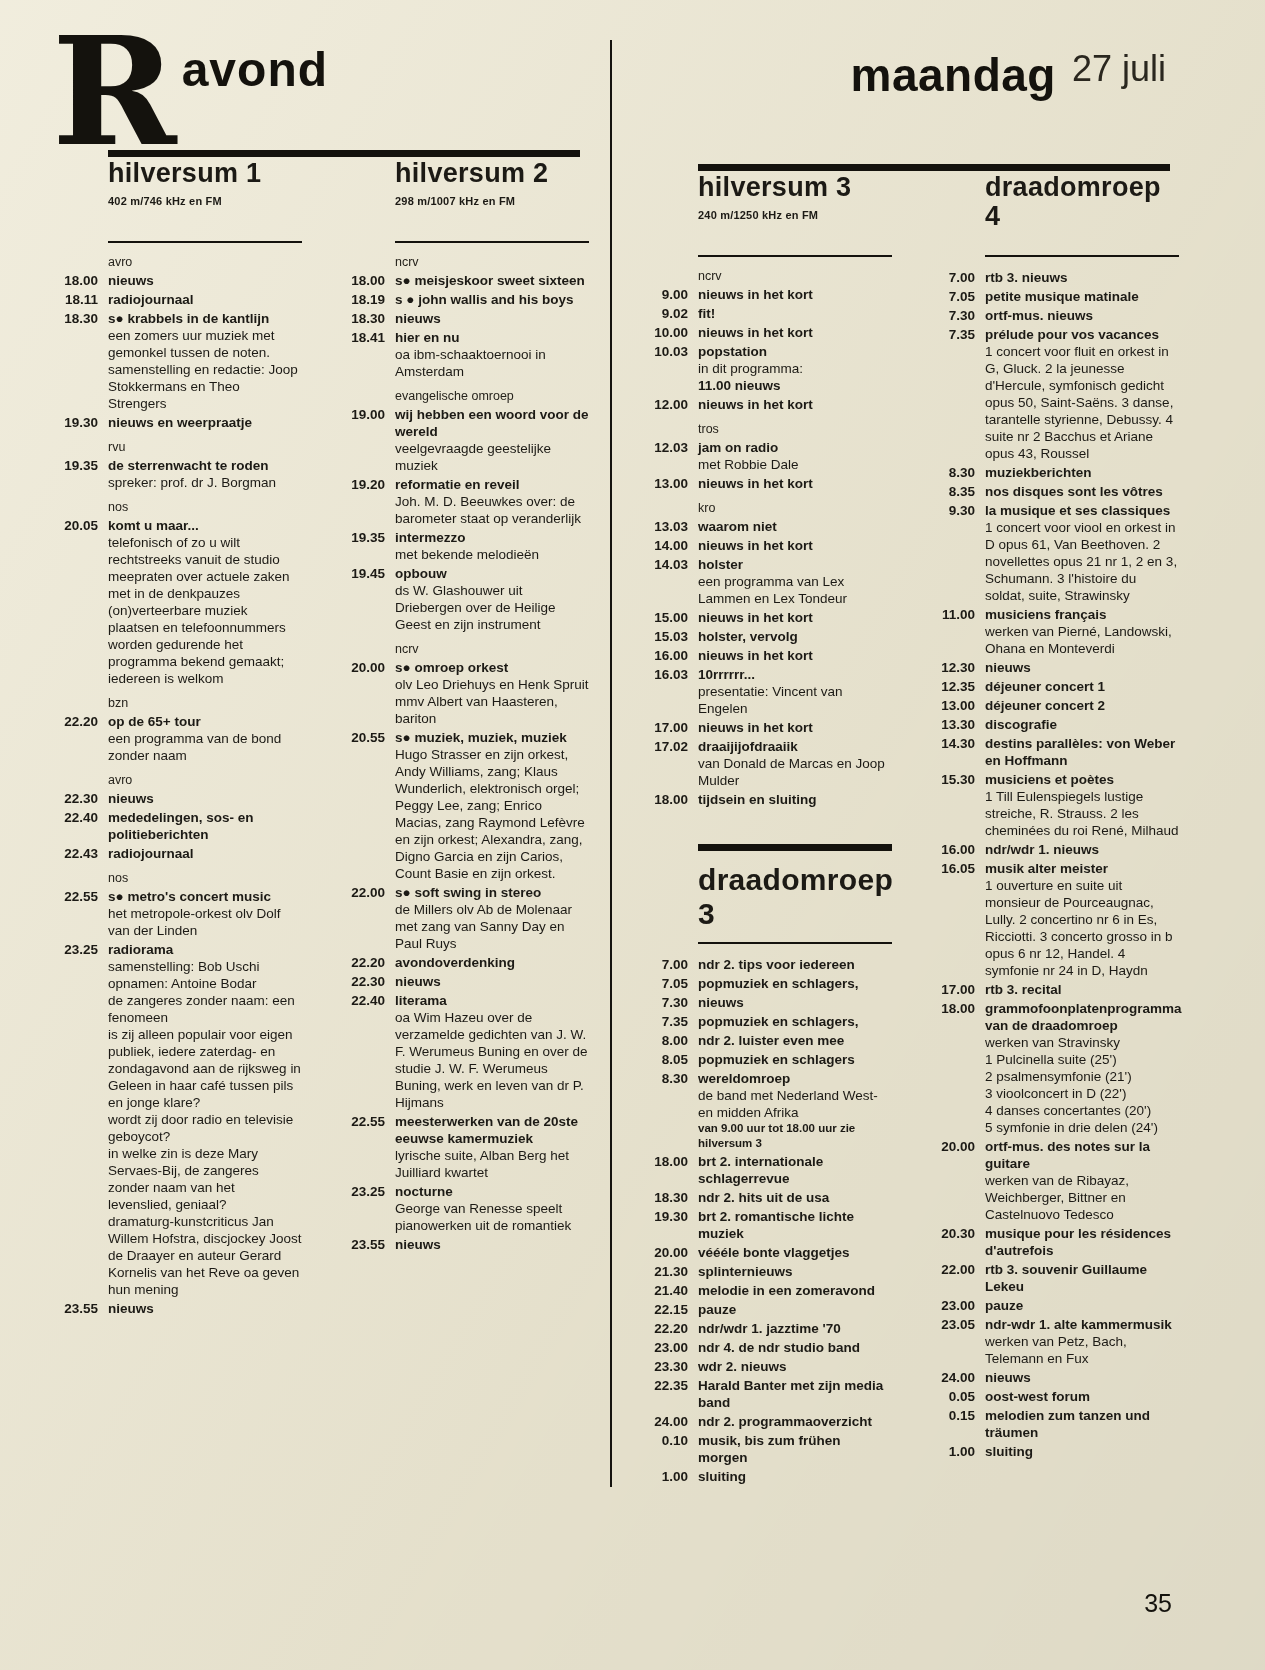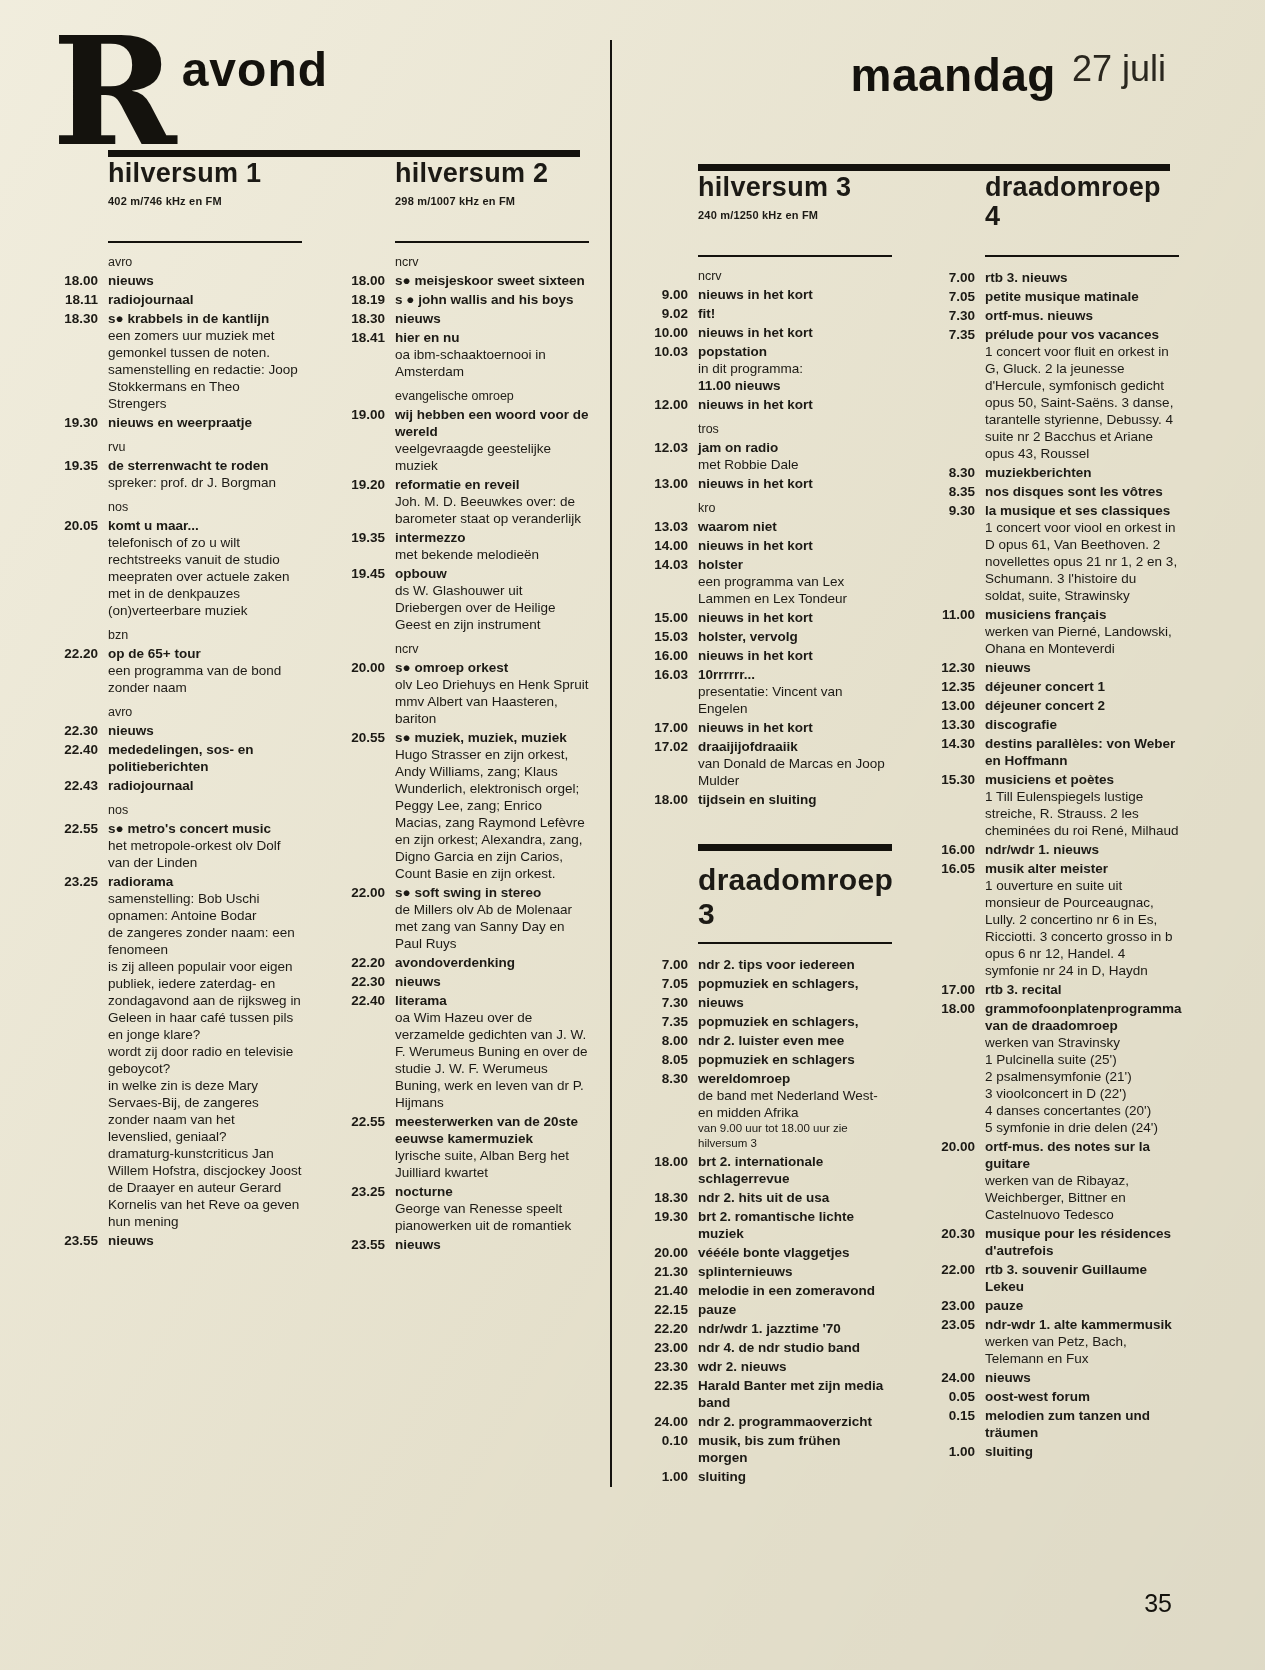--- a/index.html
+++ b/index.html
@@ -70,21 +70,21 @@
     padding-right: 10px;
     text-align: right;
     font-weight: bold;
     font-size: 13.5px;
     line-height: 1.26;
   }
   .body { flex: 1; font-size: 13.5px; line-height: 1.26; }
   .title { font-weight: bold; }
   .desc  { font-weight: normal; }
   .desc.bold { font-weight: bold; }
-  .desc.note { font-weight: normal; font-size: 11.5px; line-height: 1.3; }
+  .desc.note { font-weight: bold; font-size: 11.5px; line-height: 1.3; }
 
   
   .channel-header {
     margin: 36px 0 12px 56px;
     border-top: 7px solid #14120d;
     border-bottom: 2px solid #14120d;
     padding: 12px 0 12px 0;
   }
   .ch-line { font-size: 30px; font-weight: bold; line-height: 1.12; letter-spacing: 0.3px; }
 
@@ -150,20 +150,21 @@
                   <div class="title">de sterrenwacht te roden</div>
                   <div class="desc">spreker: prof. dr J. Borgman</div>
                 </div>
               </div>
               <div class="net">nos</div>
               <div class="entry">
                 <span class="time">20.05</span>
                 <div class="body">
                   <div class="title">komt u maar...</div>
                   <div class="desc">telefonisch of zo u wilt rechtstreeks vanuit de studio meepraten over actuele zaken met in de denkpauzes (on)verteerbare muziek</div>
+                  <div class="desc">plaatsen en telefoonnummers worden gedurende het programma bekend gemaakt; iedereen is welkom</div>
                 </div>
               </div>
               <div class="net">bzn</div>
               <div class="entry">
                 <span class="time">22.20</span>
                 <div class="body">
                   <div class="title">op de 65+ tour</div>
                   <div class="desc">een programma van de bond zonder naam</div>
                 </div>
               </div>

